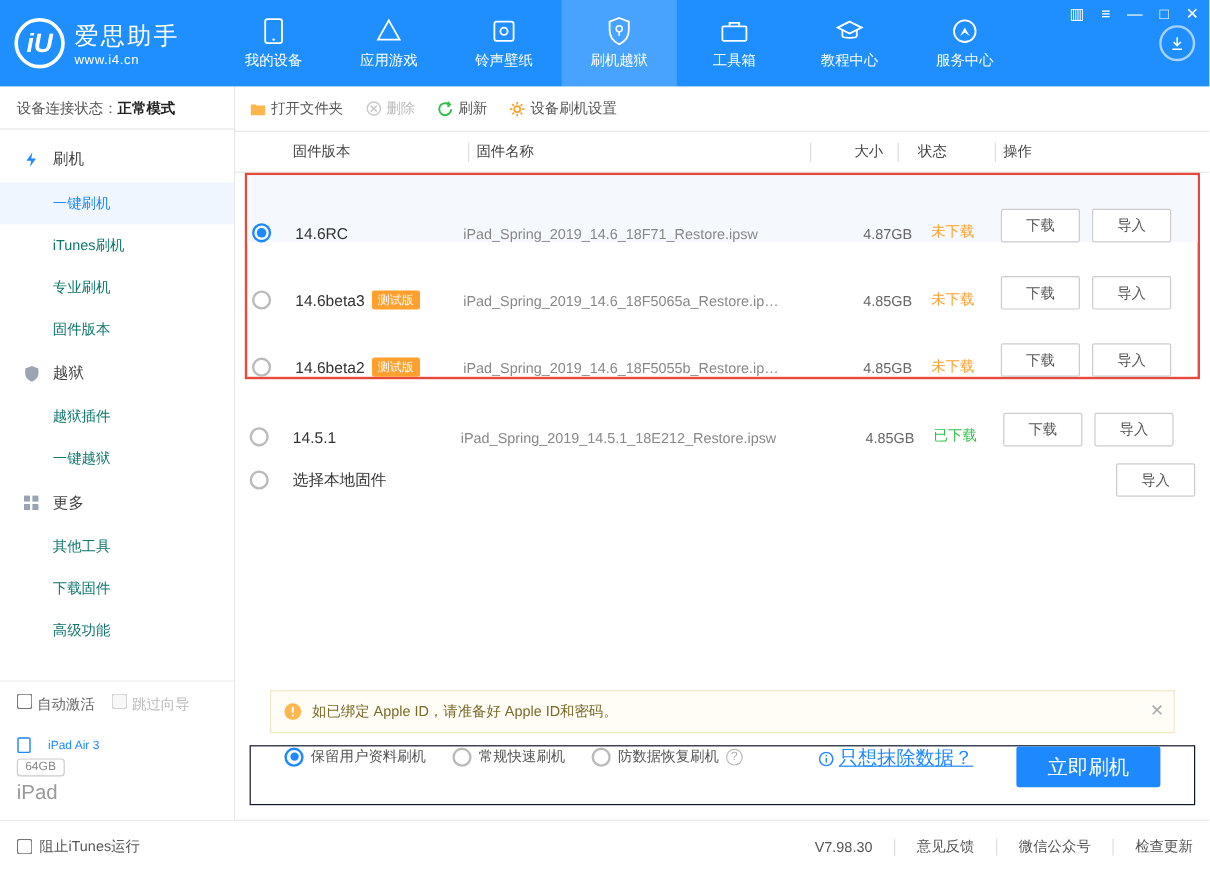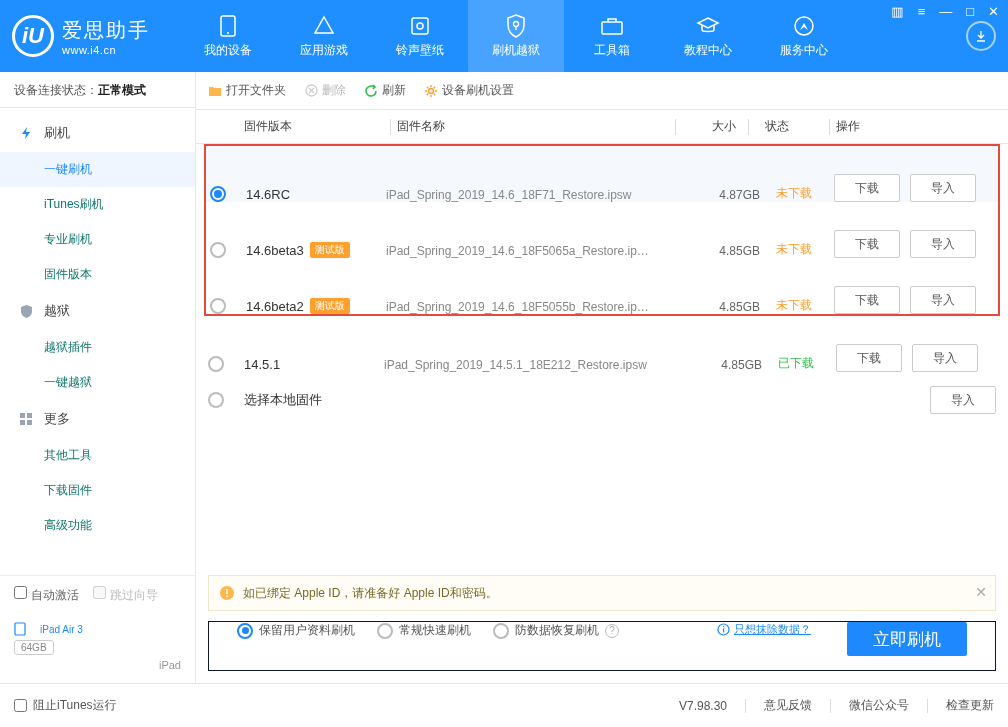--- a/index.html
+++ b/index.html
@@ -32,21 +32,21 @@
 .side-head .icon { width: 16px; height: 16px; margin-right: 10px; display: flex; align-items: center; justify-content: center; }
 .side-sub { padding: 9px 18px 9px 44px; color: #0f766e; font-size: 12px; cursor: pointer; }
 .side-sub.active { background: #f0f6ff; color: #1e88ff; }
 
 .side-bottom { margin-top: auto; border-top: 1px solid #eee; }
 .chk-row { display: flex; align-items: center; padding: 10px 14px; gap: 14px; font-size: 12px; color: #666; }
 .chk-row input { margin-right: 4px; }
 .device-block { padding: 8px 14px 12px; }
 .device-name { color: #1e88ff; font-size: 10px; font-weight: 500; display: flex; align-items: center; gap: 14px; }
 .cap-badge { display: inline-block; border: 1px solid #ccc; color: #888; font-size: 10px; padding: 1px 6px; border-radius: 3px; margin-top: 4px; }
-.device-type { color: #999; font-size: 11px; margin-top: 4px; text-align: right; }
+.device-type { color: #999; font-size: 17px; margin-top: 4px; }
 
 .main { flex: 1; display: flex; flex-direction: column; }
 .toolbar { height: 38px; border-bottom: 1px solid #e7e7e7; display: flex; align-items: center; padding: 0 12px; gap: 18px; color: #555; }
 .tool-item { display: flex; align-items: center; gap: 4px; cursor: pointer; font-size: 12px; }
 .tool-item.disabled { color: #bbb; }
 .tool-ic { width: 14px; height: 14px; display: flex; align-items: center; justify-content: center; }
 
 .thead { display: flex; height: 34px; align-items: center; padding: 0 12px; border-bottom: 1px solid #e7e7e7; color: #444; font-size: 12px; }
 .col-radio { width: 36px; }
 .col-ver { width: 140px; }
@@ -69,28 +69,28 @@
 .status-not { color: #ff9f2e; font-size: 12px; }
 .status-done { color: #2fbf4a; font-size: 12px; }
 .btn-sm { border: 1px solid #ccc; background: #fff; color: #555; height: 28px; width: 66px; font-size: 12px; cursor: pointer; border-radius: 2px; }
 .ops { display: flex; gap: 10px; }
 
 .highlight-box { border: 2px solid #e74a3b; margin: 0 8px; }
 .highlight-box .fw-row { padding: 0 4px; }
 
 .local-row { display: flex; align-items: center; height: 56px; padding: 0 12px; }
 
-.notice-bar { margin: 0 12px 10px; background: #fffdf5; border: 1px solid #f0e8c8; height: 36px; display: flex; align-items: center; padding: 0 10px; color: #7a6a2a; font-size: 12px; gap: 8px; position: relative; }
+.notice-bar { margin: 0 29px 10px; background: #fffdf5; border: 1px solid #f0e8c8; height: 36px; display: flex; align-items: center; padding: 0 10px; color: #7a6a2a; font-size: 12px; gap: 8px; position: relative; }
 .notice-close { position: absolute; right: 8px; top: 8px; color: #aaa; cursor: pointer; font-size: 14px; }
 
 .mode-bar { margin: 0 12px 12px; border: 1px solid #0f172a; height: 50px; display: flex; align-items: flex-start; padding: 0 28px; gap: 22px; }
 .mode-opt { display: flex; align-items: center; gap: 6px; font-size: 12px; color: #555; cursor: pointer; }
 .mode-opt .radio.on::after { width: 7px; height: 7px; }
 .qmark { width: 14px; height: 14px; border: 1px solid #bbb; border-radius: 50%; color: #aaa; font-size: 10px; display: flex; align-items: center; justify-content: center; }
-.link-blue { color: #1e88ff; text-decoration: underline; cursor: pointer; font-size: 11px; margin-left: auto; display: flex; align-items: center; gap: 4px; }
+.link-blue { color: #1e88ff; text-decoration: underline; cursor: pointer; font-size: 16px; margin-left: auto; display: flex; align-items: center; gap: 4px; }
 .btn-primary { background: #1e88ff; color: #fff; border: none; width: 120px; height: 34px; font-size: 17px; cursor: pointer; border-radius: 2px; margin-left: 14px; }
 
 .footer { height: 44px; border-top: 1px solid #e7e7e7; display: flex; align-items: center; padding: 0 14px; font-size: 12px; color: #555; }
 .footer-left { display: flex; align-items: center; gap: 6px; }
 .footer-right { margin-left: auto; display: flex; align-items: center; gap: 18px; }
 .footer-right .vsep { width: 1px; height: 14px; background: #ddd; }
 
 svg { display: block; }
 </style>
 </head>

